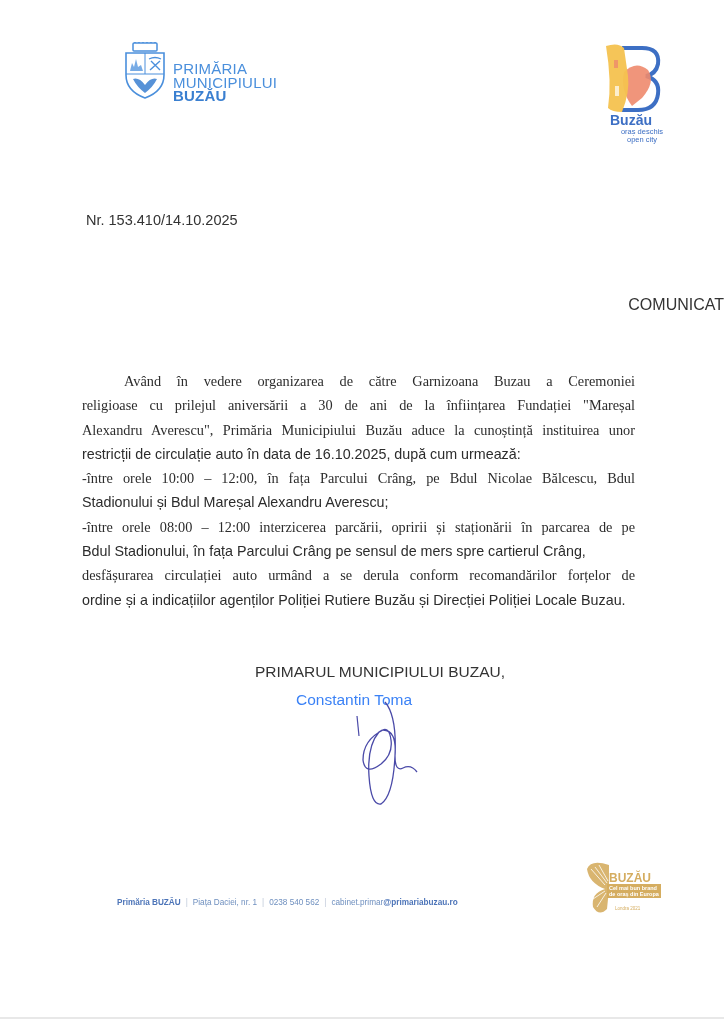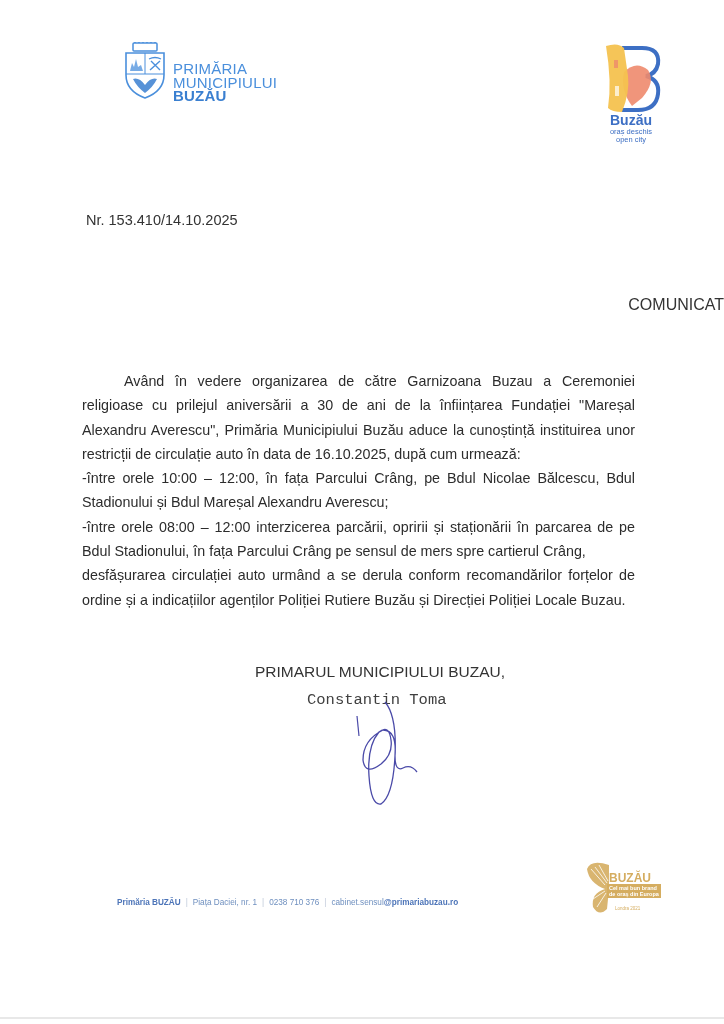--- a/index.html
+++ b/index.html
@@ -6,31 +6,31 @@
   body { width:724px; height:1024px; position:relative; overflow:hidden; font-family:"Liberation Sans", sans-serif; color:#2a2a2a; }
   .abs { position:absolute; }
   
   #logo-left { left:124px; top:41px; width:150px; height:60px; }
   #logo-left .crest { position:absolute; left:0; top:0; width:42px; height:58px; }
   #logo-left .txt { position:absolute; left:49px; top:21px; color:#4a8fdc; font-size:15px; line-height:13.5px; letter-spacing:0.2px; }
   #logo-left .txt .bold { font-weight:bold; color:#3a7fd0; }
   
   #logo-right { left:598px; top:42px; width:66px; height:108px; }
   #logo-right .brand { position:absolute; left:0; top:71px; width:66px; text-align:center; color:#3d6fc4; font-weight:bold; font-size:14px; line-height:15px; }
-  #logo-right .sub { position:absolute; left:0; top:86px; width:66px; text-align:center; color:#3d6fc4; font-size:7.5px; line-height:8px; }
+  #logo-right .sub { position:absolute; left:11px; top:86px; width:66px; text-align:center; color:#3d6fc4; font-size:7.5px; line-height:8px; }
   
   #doc-number { left:86px; top:212px; font-size:14.5px; color:#333; }
   #doc-title { left:0; width:724px; top:296px; text-align:right; font-size:16px; color:#333; padding-left:70px; box-sizing:border-box; }
   #body-text { left:82px; top:369px; width:553px; font-size:14.3px; line-height:24.3px; color:#2c2c2c; }
   #body-text p { margin:0; }
-  .just { text-align:justify; text-align-last:justify; }
+  .just { text-align:justify; text-align-last:justify;font-family:Liberation Serif, serif; }
   .left { text-align:left; }
   .indent { text-indent:42px; }
   #signature-title { left:223px; top:663px; font-size:15.5px; color:#333;margin-left:32px; }
-  #signer-name { left:307px; top:691px; font-size:15.5px; color:#404040;font-family:Liberation Mono, monospace; }
+  #signer-name { left:296px; top:691px; font-size:15.5px; color:#3b82f6; }
   #signature { left:345px; top:696px; width:80px; height:115px; }
   
   #footer { left:117px; top:898px; font-size:8.2px; color:#6e8fbf; white-space:nowrap; }
   #footer .b { font-weight:bold; color:#4c74b8; }
   #footer .sep { color:#bfc9d9; margin:0 5px; }
   #footer-badge { left:585px; top:859px; width:78px; height:58px; }
   #footer-badge .t1 { position:absolute; left:24px; top:12px; font-size:12px; font-weight:bold; color:#d5ad60; }
   #footer-badge .t2 { position:absolute; left:22px; top:25px; width:50px; font-size:5.5px; line-height:6px; font-weight:bold; color:#fff; background:#d5ad60; padding:1px 2px; }
   #footer-badge .t3 { position:absolute; left:30px; top:47px; font-size:4.5px; color:#d5ad60; }
   #bottom-line { left:0; top:1017px; width:724px; height:2px; background:#e8e8e8; }
@@ -90,21 +90,21 @@
 </div>
 
 <div id="signature-title" class="abs">PRIMARUL MUNICIPIULUI BUZAU,</div>
 <div id="signer-name" class="abs">Constantin Toma</div>
 <svg id="signature" class="abs" viewBox="0 0 80 115">
   <path d="M12 20 L14 40" stroke="#4a4aa8" stroke-width="1.2" fill="none"></path>
   <path d="M40 6 Q52 20 50 60 Q48 100 36 108 Q26 110 24 80 Q22 50 34 36 Q44 28 46 44 Q48 58 36 68 Q20 80 18 64 Q18 44 38 34 Q52 34 50 60 Q50 76 58 72 Q66 68 72 76" stroke="#4a4aa8" stroke-width="1.3" fill="none"></path>
 </svg>
 
 <div id="footer" class="abs">
-  <span class="b">Primăria BUZĂU</span><span class="sep">|</span><span>Piața Daciei, nr. 1</span><span class="sep">|</span><span>0238 710 376</span><span class="sep">|</span><span>cabinet.sensul</span><span class="b">@primariabuzau.ro</span>
+  <span class="b">Primăria BUZĂU</span><span class="sep">|</span><span>Piața Daciei, nr. 1</span><span class="sep">|</span><span>0238 540 562</span><span class="sep">|</span><span>cabinet.primar</span><span class="b">@primariabuzau.ro</span>
 </div>
 
 <div id="footer-badge" class="abs">
   <svg width="40" height="58" viewBox="0 0 40 58" style="position:absolute;left:0;top:0;">
     <path d="M24 6 Q6 0 2 10 Q4 24 20 30 Q6 34 8 48 Q14 58 22 50 L24 30 Z" fill="#d5ad60" opacity="0.9"></path>
     <path d="M6 10 L20 26 M10 8 L22 24 M14 6 L23 22 M8 40 L20 32 M12 48 L21 34" stroke="#fff" stroke-width="0.8"></path>
   </svg>
   <div class="t1">BUZĂU</div>
   <div class="t2">Cel mai bun brand de oraș din Europa</div>
   <div class="t3">Londra 2021</div>

